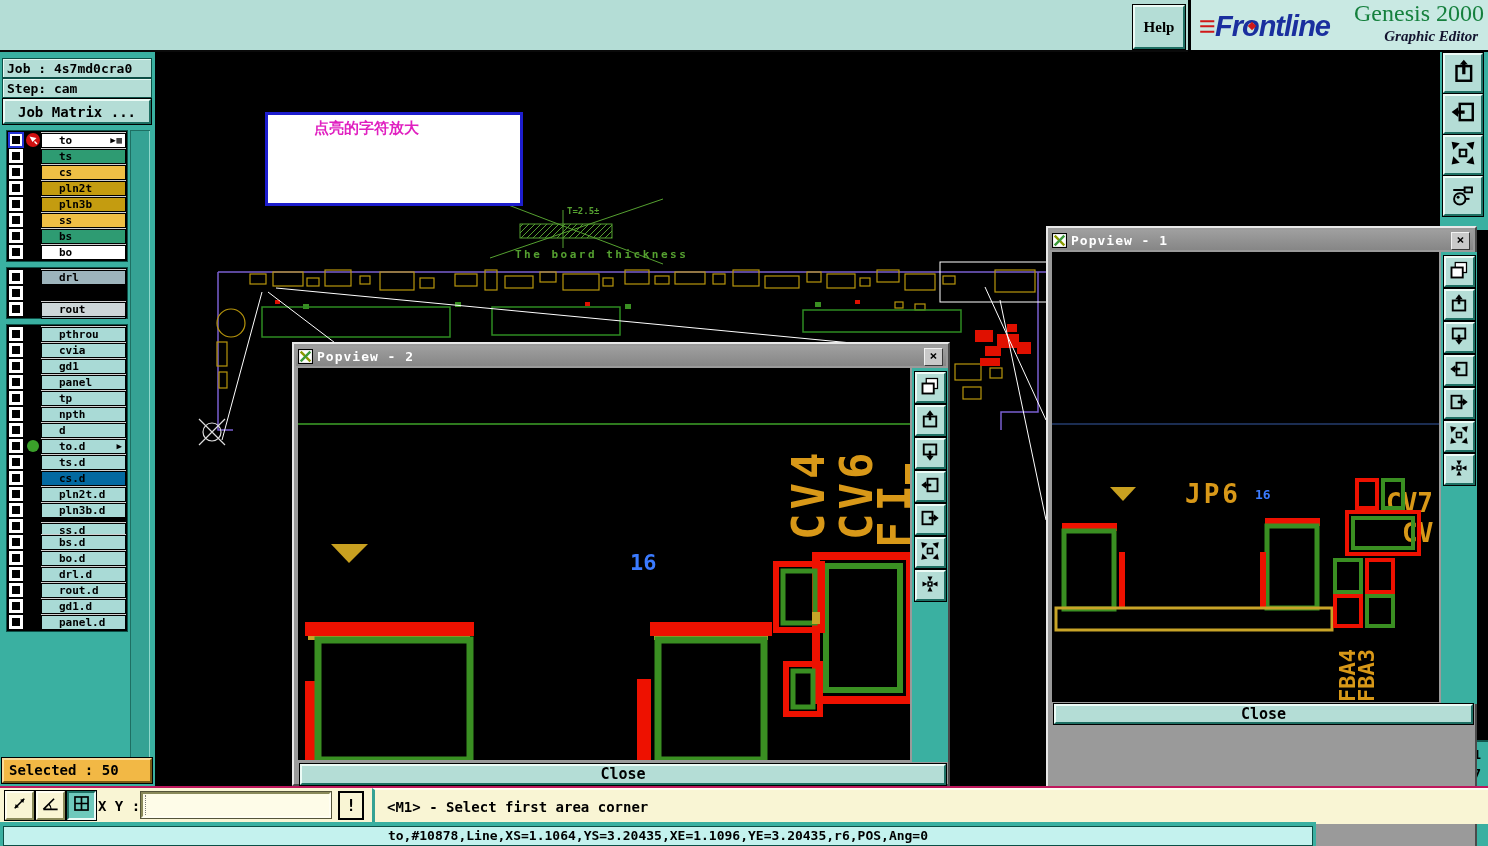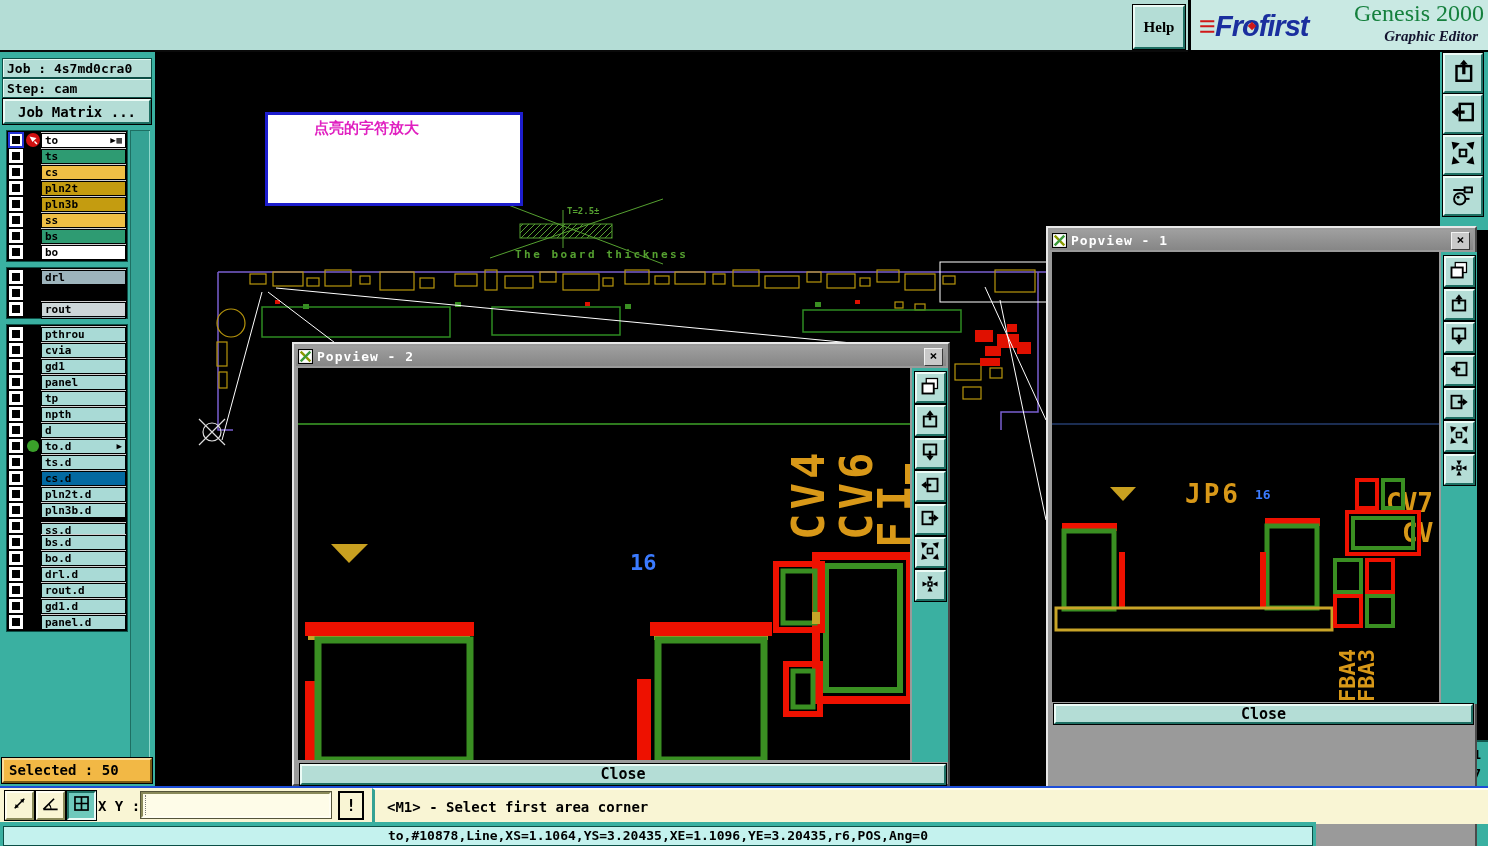--- a/index.html
+++ b/index.html
@@ -36,21 +36,21 @@
   #job-matrix-btn{position:absolute;left:3px;top:47px;width:148px;height:25px;background:#B4DDD6;
             border-top:2px solid #ECFBF6;border-left:2px solid #ECFBF6;border-bottom:2px solid #1E6F63;border-right:2px solid #1E6F63;
             box-shadow:0 0 0 1px #000;font-weight:bold;font-size:14px;text-align:center;line-height:22px;box-sizing:border-box;}
   #layer-groups{position:absolute;left:6px;top:78px;width:122px;}
   .lgroup{background:#000;border:1px solid #0c4f46;margin-bottom:5px;padding:1px;}
   .lrow{display:flex;align-items:center;height:16px;}
   .cbw{width:16px;height:16px;display:flex;align-items:center;justify-content:center;flex:0 0 16px;}
   .cbw.active{outline:2px solid #2433D6;outline-offset:-2px;}
   .cb{width:8px;height:8px;background:#000;border:3px solid #fff;}
   .mk{width:17px;flex:0 0 17px;height:14px;display:flex;align-items:center;justify-content:center;}
-  .lname{flex:1;height:13px;font-weight:bold;font-size:11px;line-height:13px;padding-left:3px;
+  .lname{flex:1;height:13px;font-weight:bold;font-size:11px;line-height:13px;padding-left:17px;
          border:1px solid #000;box-shadow:0 -1px 0 #cfcfcf;position:relative;color:#000;white-space:nowrap;}
   .licons{position:absolute;right:2px;top:0;font-size:9px;letter-spacing:1px;}
   #scroll-strip{position:absolute;left:130px;top:78px;width:20px;height:628px;background:#35A294;
                 box-shadow:inset 1px 1px 0 #1E6F63,inset -1px -1px 0 #8fd8cc;}
   #selected-box{position:absolute;left:2px;top:706px;width:150px;height:25px;background:#F2B845;
             border-top:2px solid #FBDC9A;border-left:2px solid #FBDC9A;border-bottom:2px solid #7A5A14;border-right:2px solid #7A5A14;
             box-shadow:0 0 0 1px #000;font-weight:bold;font-size:14px;line-height:21px;padding-left:5px;box-sizing:border-box;}
 
   
   #canvas{position:absolute;left:155px;top:52px;width:1333px;height:734px;background:#000;}
@@ -80,21 +80,21 @@
         box-shadow:0 0 0 1px #000;display:flex;align-items:center;justify-content:center;box-sizing:border-box;}
   .pbtn svg{width:20px;height:20px;}
   .close-btn{position:absolute;background:#B4DDD6;
         border-top:2px solid #ECFBF6;border-left:2px solid #ECFBF6;border-bottom:2px solid #1E6F63;border-right:2px solid #1E6F63;
         box-shadow:0 0 0 1px #000;font-weight:bold;font-size:15px;text-align:center;box-sizing:border-box;}
 
   svg text{font-family:"DejaVu Sans Mono",monospace;font-weight:bold;}
 
   
   #cmdbar{position:absolute;left:0;top:786px;width:1488px;height:36px;background:#F9F5D4;
-          border-top:2px solid #1d4ed8;box-sizing:border-box;}
+          border-top:2px solid #be185d;box-sizing:border-box;}
   .cmd-icon-btn{position:absolute;top:3px;width:29px;height:29px;background:#F9F5D4;
         border-top:2px solid #FFFEF2;border-left:2px solid #FFFEF2;border-bottom:2px solid #8a8a5a;border-right:2px solid #8a8a5a;
         box-shadow:0 0 0 1px #000;display:flex;align-items:center;justify-content:center;box-sizing:border-box;}
   .cmd-icon-btn.pressed{background:#6FC9BC;border-color:#1E6F63 #ECFBF6 #ECFBF6 #1E6F63;}
   .cmd-icon-btn svg{width:19px;height:19px;}
   #xy-label{position:absolute;left:98px;top:10px;font-weight:bold;font-size:14px;}
   #xy-input{position:absolute;left:141px;top:4px;width:190px;height:26px;background:#FEFCE8;
             border:2px solid;border-color:#8a8a5a #FFFEF2 #FFFEF2 #8a8a5a;box-shadow:0 0 0 1px #55553a;box-sizing:border-box;
             font:inherit;font-size:13px;padding-left:6px;outline:none;}
   #caret-mark{position:absolute;left:145px;top:7px;width:0px;height:20px;border-left:1px dotted #777;}
@@ -115,21 +115,21 @@
              font-weight:bold;font-size:13px;line-height:19px;padding:3px 0 0 3px;white-space:pre;}
 </style>
 </head>
 <body>
 
 <div id="app">
 
   <div id="menubar">
     <div id="help-btn">Help</div>
     <div id="logo-panel">
-      <div id="frontline-logo"><span class="speed">≡</span><span>Fr</span><span class="o-dot">o<i></i></span><span>first</span></div>
+      <div id="frontline-logo"><span class="speed">≡</span><span>Fr</span><span class="o-dot">o<i></i></span><span>ntline</span></div>
       <div id="genesis-title">Genesis 2000</div>
       <div id="graphic-editor">Graphic Editor</div>
     </div>
   </div>
 
   <div id="sidebar">
     <div class="info-box" style="top:6px;">Job : 4s7md0cra0</div>
     <div class="info-box" style="top:26px;">Step: cam</div>
     <div id="job-matrix-btn">Job Matrix ...</div>
     <div id="layer-groups">

